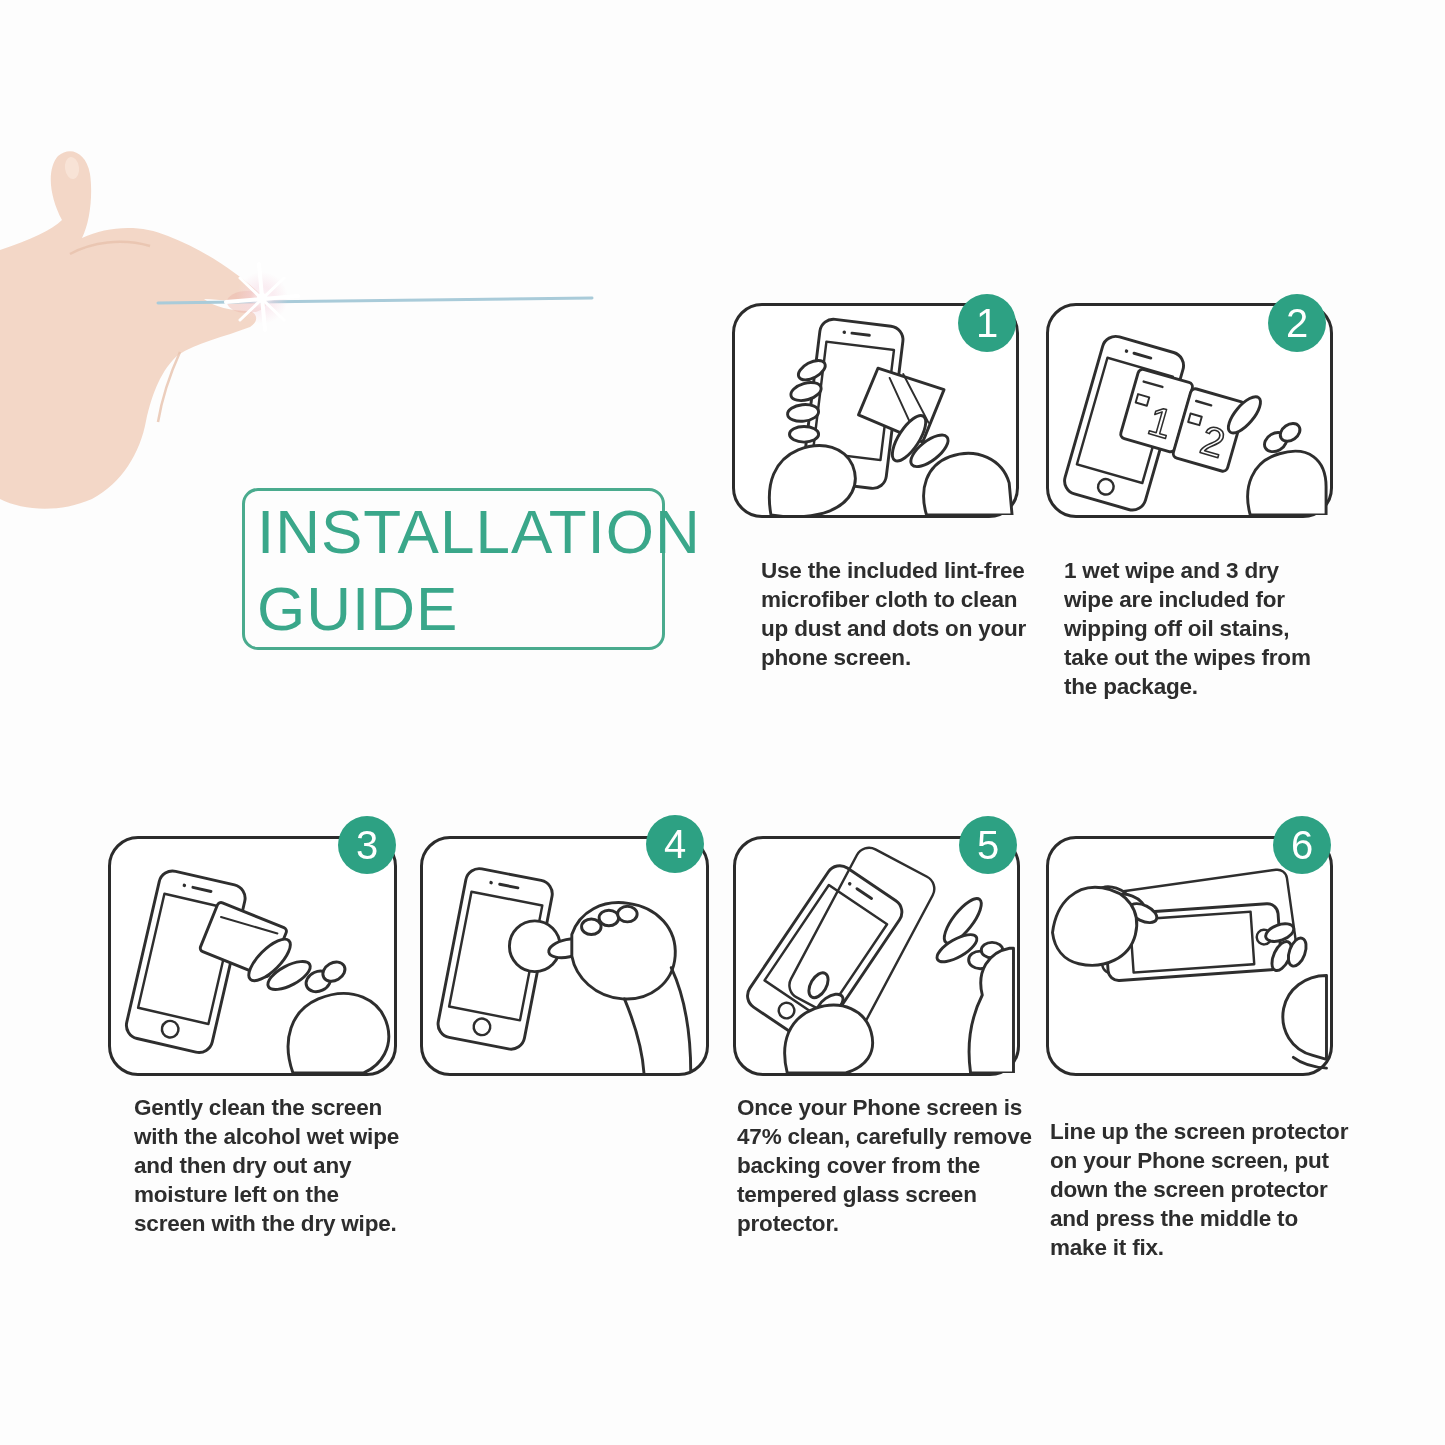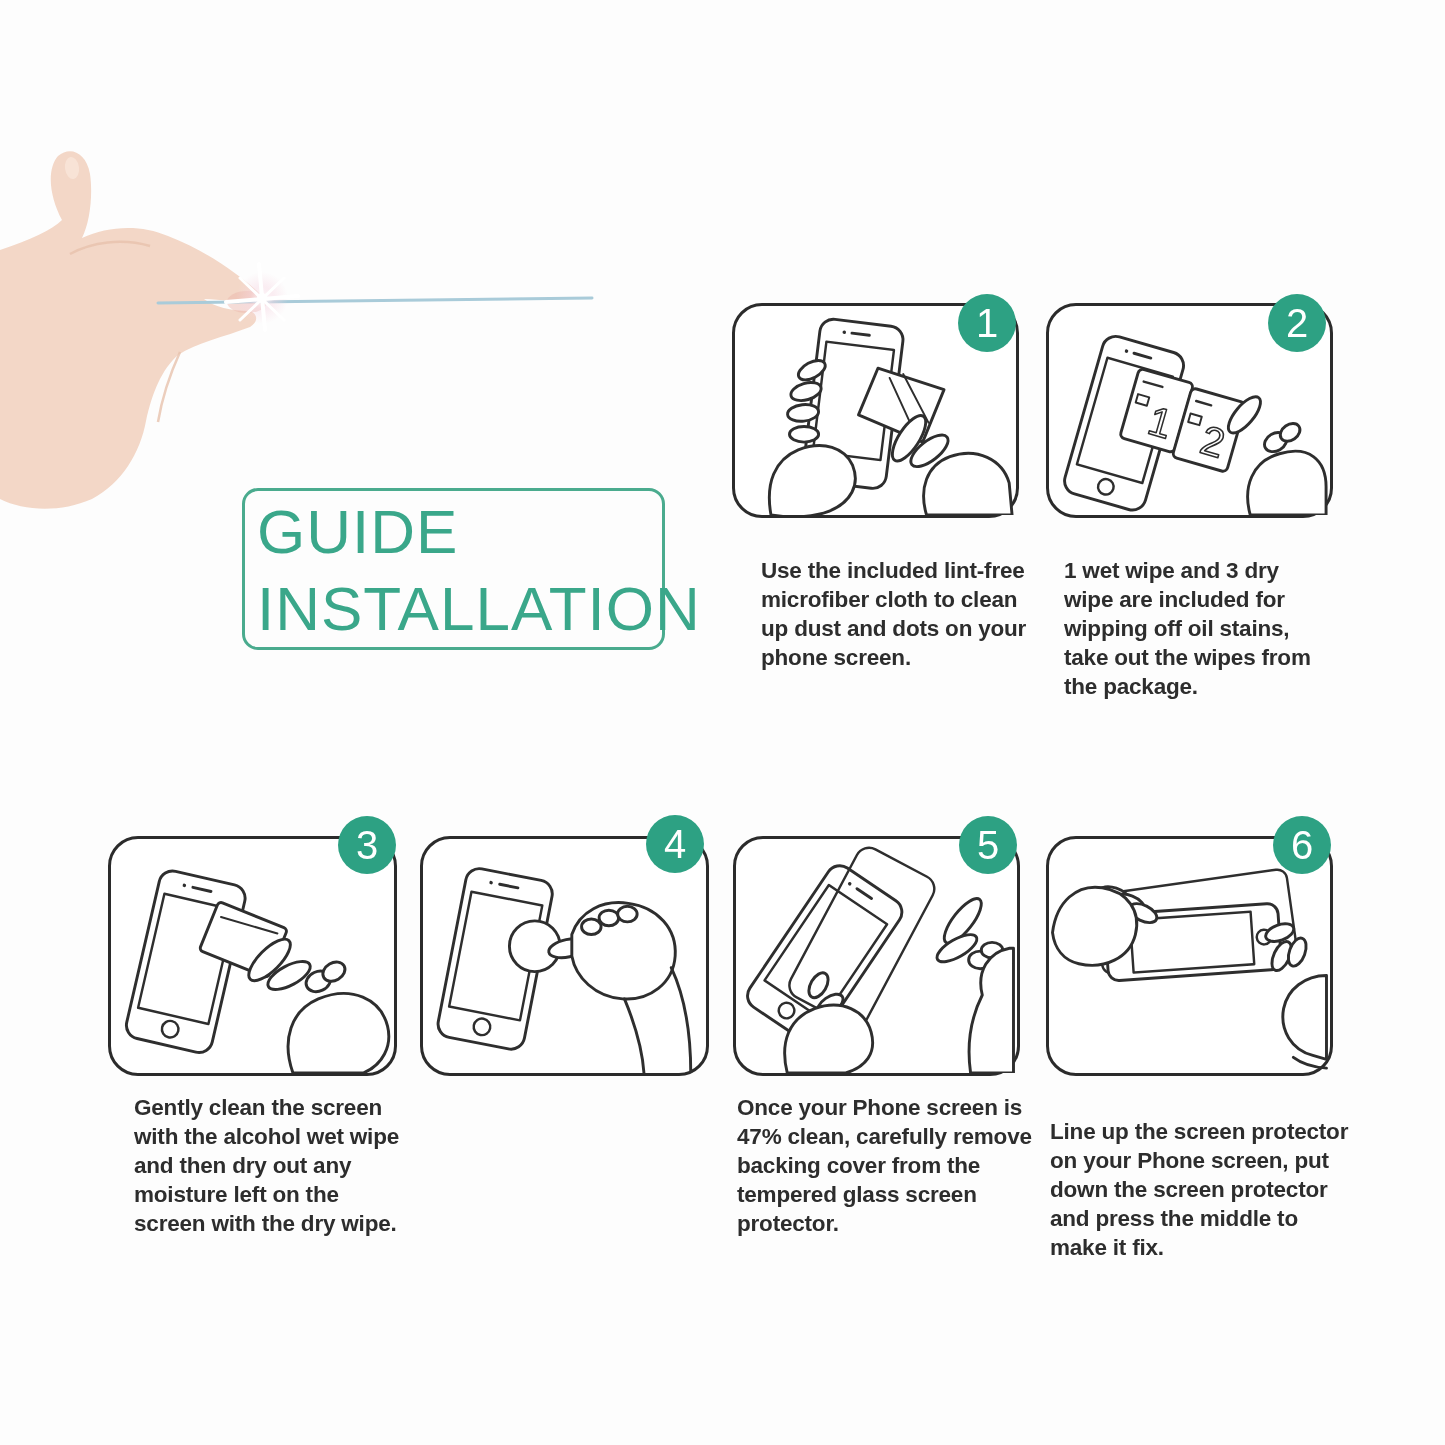--- a/index.html
+++ b/index.html
@@ -95,22 +95,22 @@
         <line x1="-36" y1="4" x2="36" y2="-2" stroke-width="4"></line>
         <line x1="-3" y1="-34" x2="3" y2="32" stroke-width="4"></line>
         <line x1="-22" y1="-20" x2="22" y2="22" stroke-width="3"></line>
         <line x1="-22" y1="22" x2="22" y2="-20" stroke-width="3"></line>
       </g>
       <circle r="5" fill="#ffffff"></circle>
     </g>
   </svg>
 
   <div class="title-box">
+    <div class="title-line">INSTALLATION</div>
     <div class="title-line">GUIDE</div>
-    <div class="title-line">INSTALLATION</div>
   </div>
 
   <div class="panel p1">
     <svg viewBox="0 0 287 215" preserveAspectRatio="xMidYMid meet">
       <g class="art">
         <g transform="translate(88,12) rotate(7)">
           <rect x="0" y="0" width="86" height="168" rx="14"></rect>
           <rect x="8" y="24" width="70" height="114" stroke-width="2.5"></rect>
           <circle cx="43" cy="152" r="8" stroke-width="2.5"></circle>
           <line x1="33" y1="12" x2="51" y2="12"></line>

